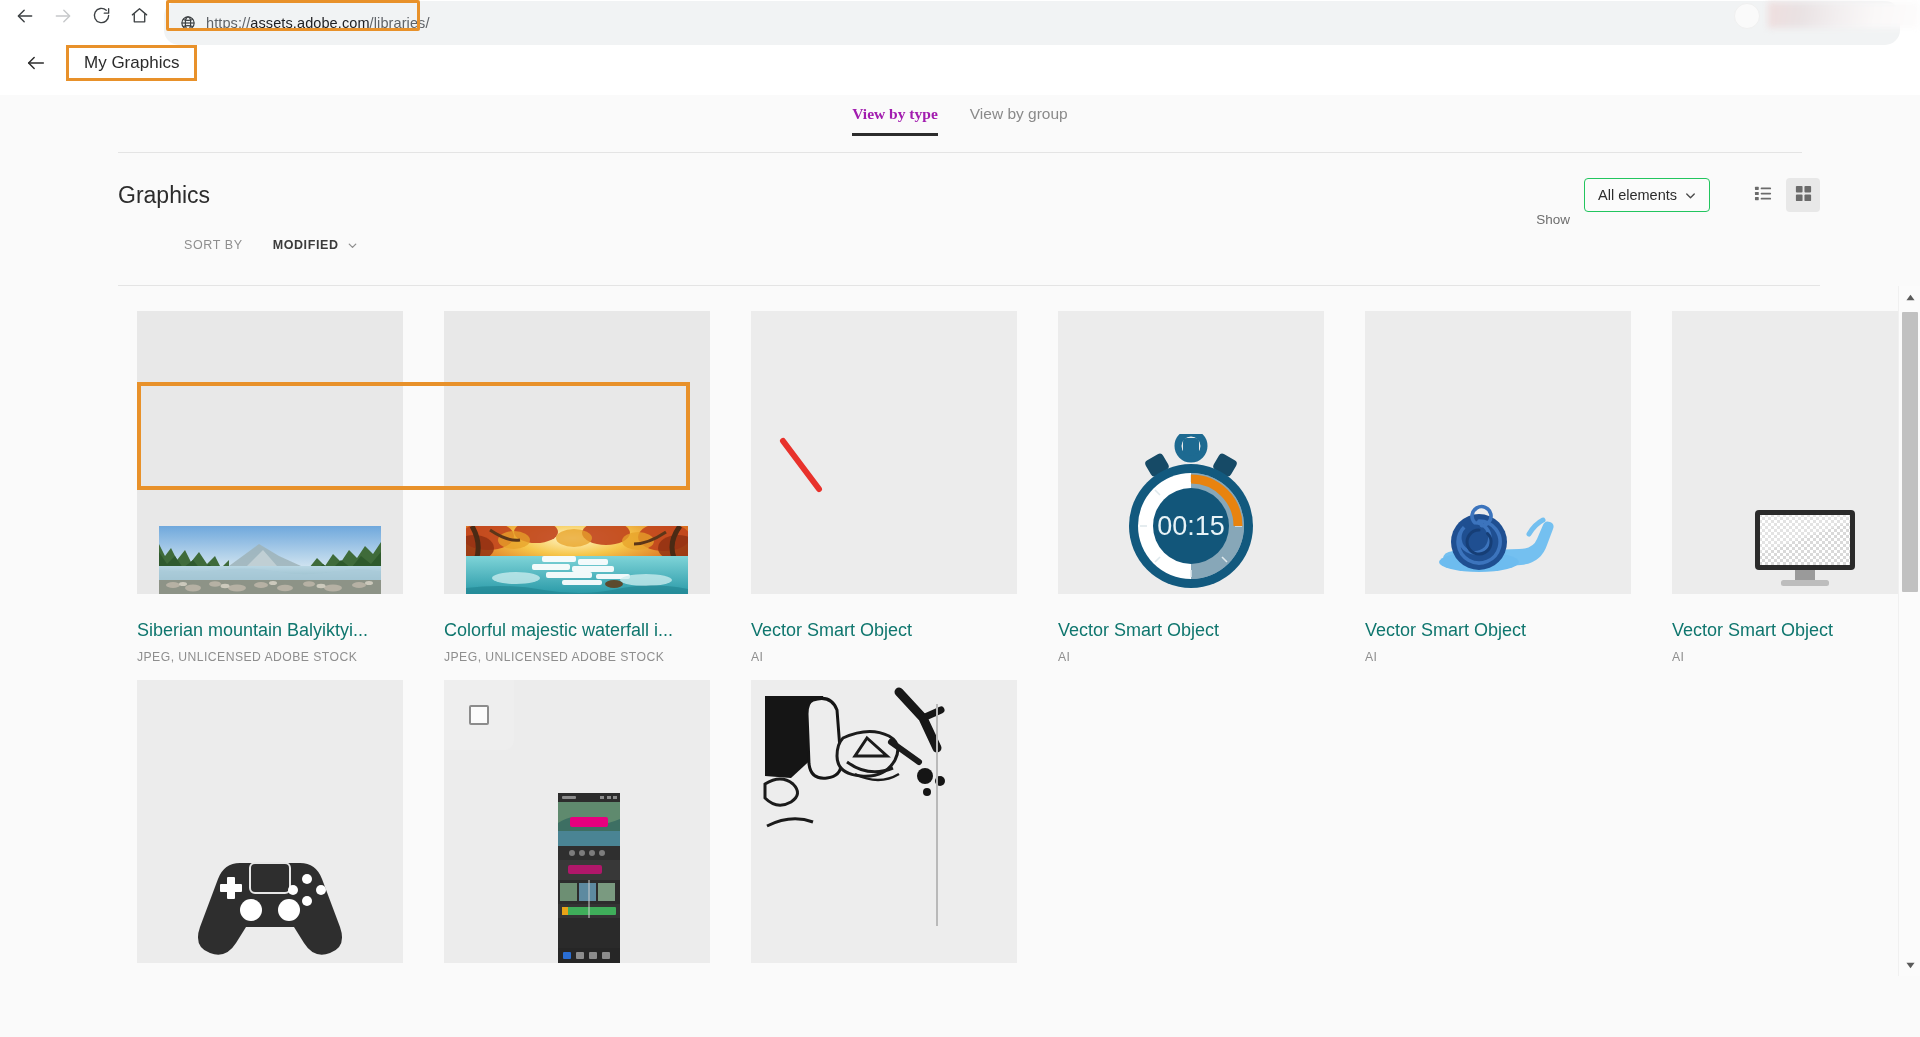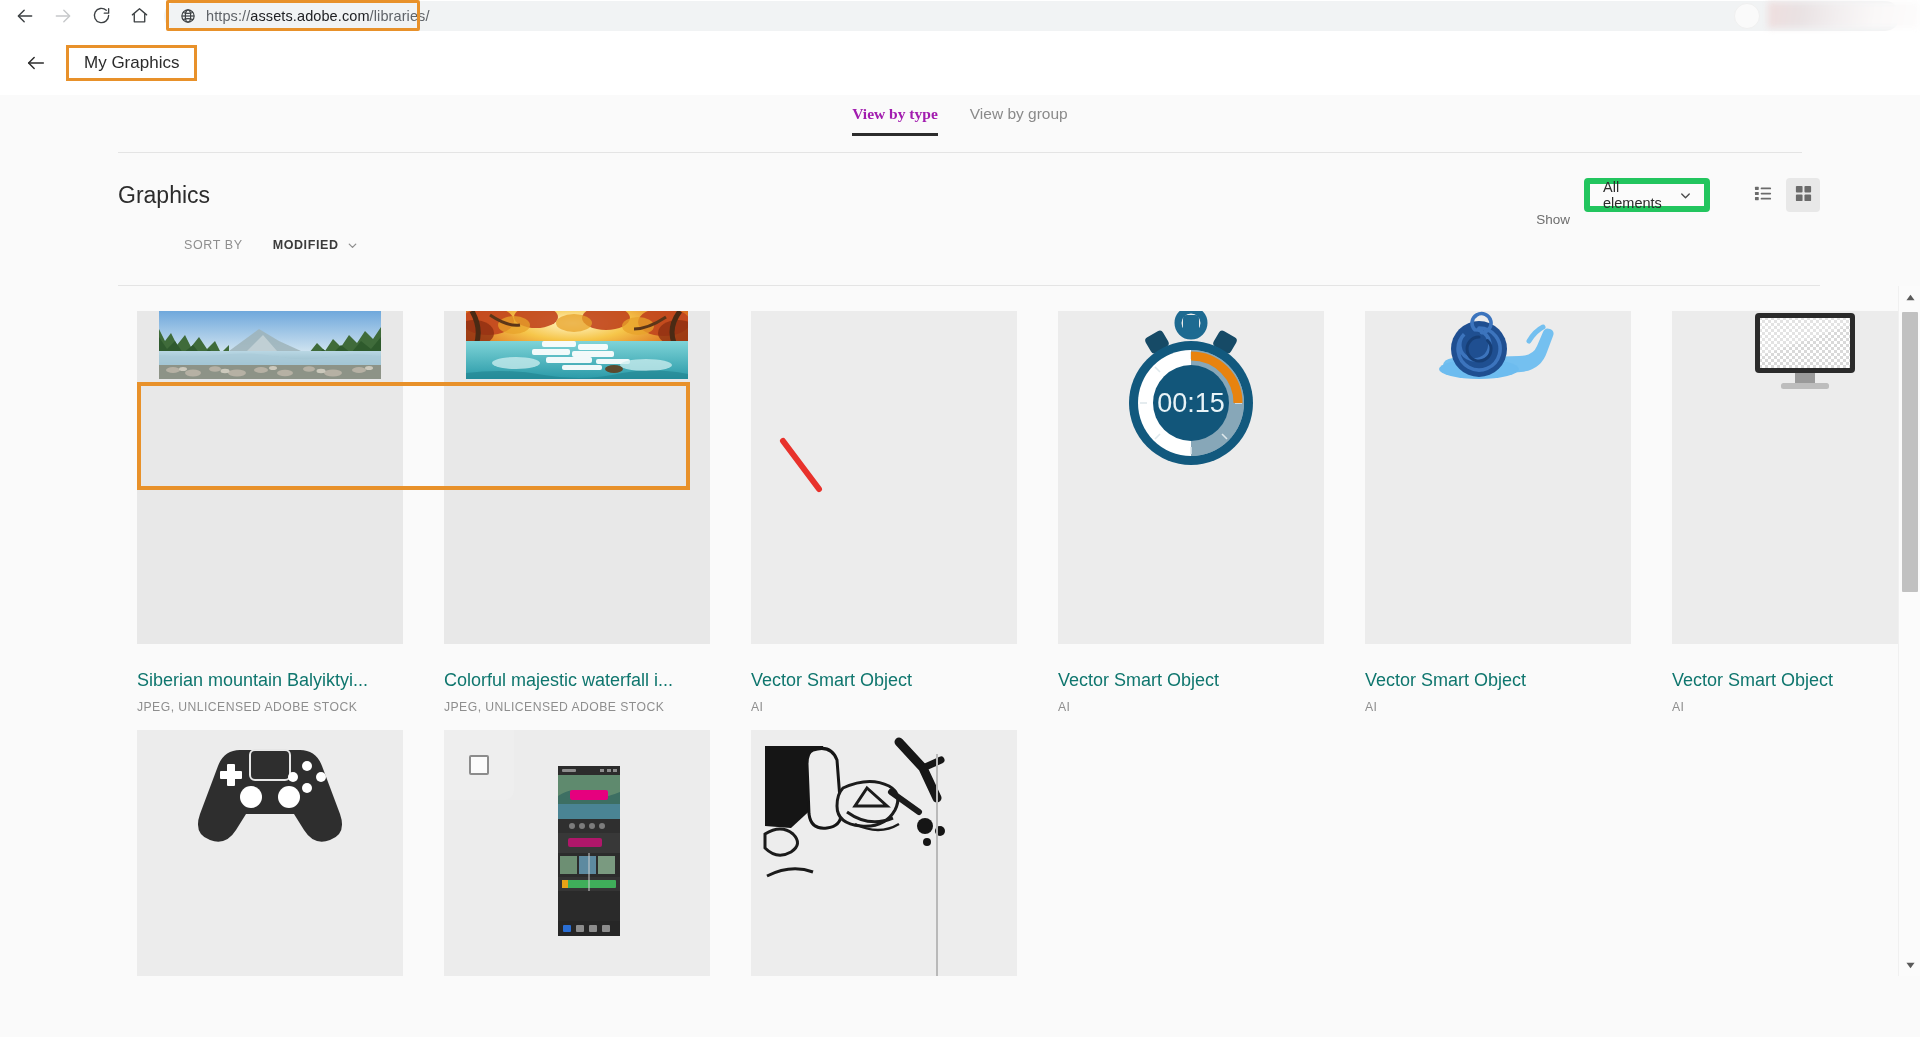--- a/index.html
+++ b/index.html
@@ -33,21 +33,21 @@
     margin-left: 6px;
     margin-right: 8px;
     height: 30px;
     position: relative;
     display: flex;
     align-items: center;
   }
   .url-field {
     position: absolute;
     left: 0; top: 0;
-    width: 1736px; height: 30px;
+    width: 1736px; height: 44px;
     background: #f1f3f4;
     border-radius: 15px;
     display: flex;
     align-items: center;
     padding-left: 16px;
   }
   .url-highlight {
     position: absolute;
     left: 2px; top: -1px;
     width: 254px; height: 31px;
@@ -168,21 +168,21 @@
   }
   .show-label {
     font-size: 13.5px;
     color: #6e6e6e;
     margin-right: 14px;
     margin-top: 48px;
   }
   .dropdown {
     width: 126px; height: 34px;
     background: #fbfbfb;
-    border: 6px solid #22c55e;
+    border: 1px solid #22c55e;
     border-radius: 4px;
     display: flex;
     align-items: center;
     justify-content: space-between;
     padding: 0 11px 0 13px;
     font-size: 14.5px;
     color: #2c2c2c;
   }
   .chev { color: #4b4b4b; display: flex; }
   .view-toggles {
@@ -227,24 +227,24 @@
     overflow: hidden;
   }
   .grid {
     display: grid;
     grid-template-columns: repeat(6, 286px);
     column-gap: 21px;
     row-gap: 16px;
   }
   .card { width: 266px; }
   .thumb {
-    width: 266px; height: 333px;
+    width: 266px; height: 283px;
     background: #e8e8e8;
     display: flex;
-    align-items: flex-start;
+    align-items: flex-end;
     justify-content: center;
     position: relative;
     overflow: hidden;
   }
   .thumb.light { background: #ececec; }
   .card-title {
     font-size: 18px;
     color: #0f766e;
     margin-top: 26px;
     white-space: nowrap;

